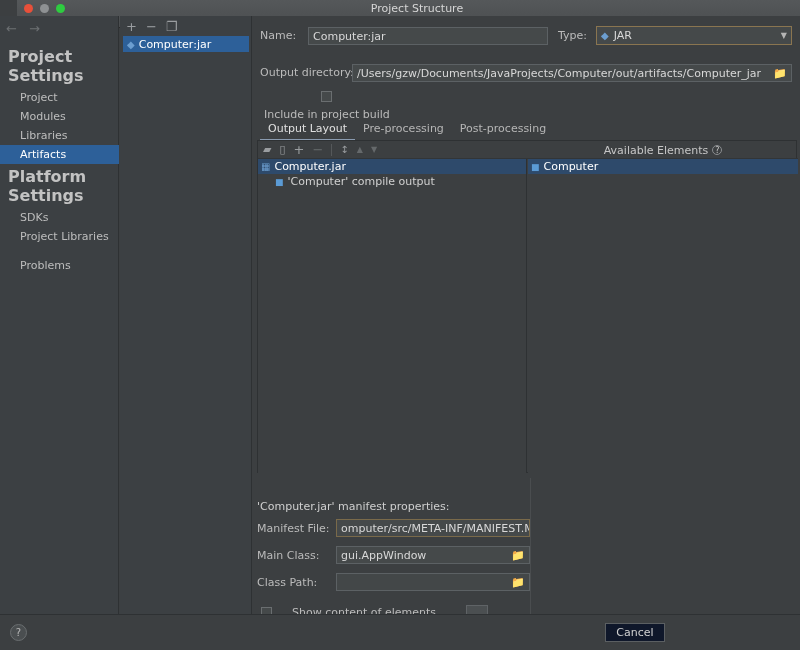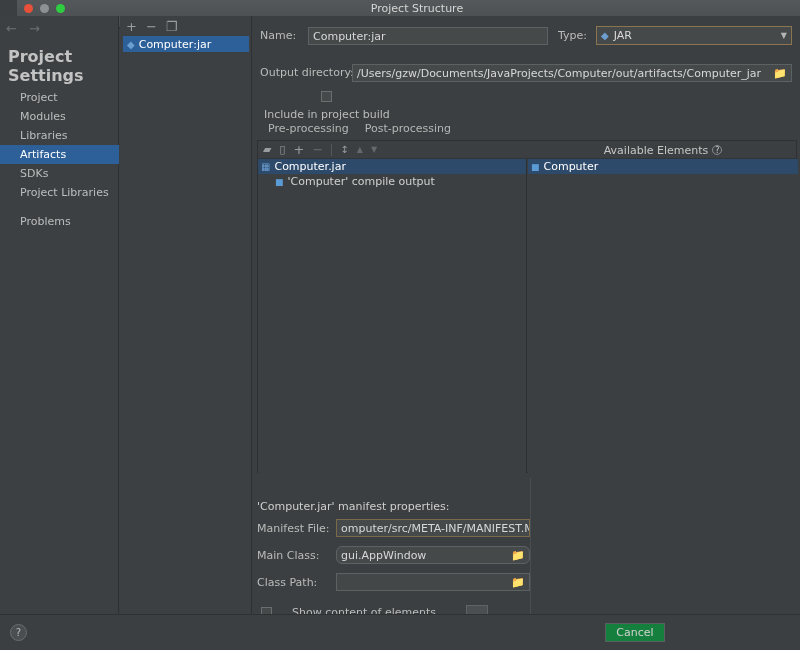--- a/index.html
+++ b/index.html
@@ -141,21 +141,21 @@
     position: absolute; left: 0; top: 614px; width: 800px; height: 36px;
     background: #3c3f41; border-top: 1px solid #2e3133;
   }
   .help-btn {
     position: absolute; left: 10px; top: 9px; width: 17px; height: 17px;
     border-radius: 50%; border: 1px solid #6a6e70; background: #4a4e50;
     color: #b9b9b9; font-size: 10px; text-align: center; line-height: 16px;
   }
   .dlg-btn {
     position: absolute; top: 8px; height: 19px; border: 1px solid #5b5f62;
-    background: #15803d; color: #d2d2d2; font-size: 11px;
+    background: #0f172a; color: #d2d2d2; font-size: 11px;
     display: flex; align-items: center; justify-content: center;
   }
   .dlg-btn.primary { background: #3b6ea8; border-color: #3b6ea8; color: #ffffff; }
 
   .jar-ico { color: #6c9ed0; font-size: 10px; }
   .dia-ico { color: #5b9bd5; font-size: 9px; }
 </style>
 </head>
 <body>
 
@@ -174,20 +174,21 @@
     <div class="navarrows">
       <span>←</span>
       <span>→</span>
     </div>
     <div class="sb-list">
       <div class="sb-head">Project Settings</div>
       <div class="sb-item">Project</div>
       <div class="sb-item">Modules</div>
       <div class="sb-item">Libraries</div>
       <div class="sb-item sel">Artifacts</div>
+      <div class="sb-head">Platform Settings</div>
       <div class="sb-item">SDKs</div>
       <div class="sb-item">Project Libraries</div>
       <div class="sb-gap"></div>
       <div class="sb-item">Problems</div>
     </div>
   </div>
 
   <div class="artifacts">
     <div class="art-toolbar">
       <span class="ico">+</span>
@@ -224,20 +225,21 @@
       <span>/Users/gzw/Documents/JavaProjects/Computer/out/artifacts/Computer_jar</span>
       <span class="folder-btn">📁</span>
     </div>
 
     <div class="row" style="left:12px; top:75px; gap:6px;flex-direction:column;">
       <span class="chk"></span>
       <span class="lbl">Include in project build</span>
     </div>
 
     <div class="tabs">
+      <div class="tab active">Output Layout</div>
       <div class="tab">Pre-processing</div>
       <div class="tab">Post-processing</div>
     </div>
 
     <div class="trees">
       <div class="tree-toolbar">
         <span class="ico" style="font-size:11px;">▰</span>
         <span class="ico" style="font-size:11px;">▯</span>
         <span class="ico">+</span>
         <span class="ico" style="color:#65696b;">−</span>
@@ -277,21 +279,21 @@
     <div class="row" style="left:5px; top:506px;">
       <span class="lbl">Manifest File:</span>
     </div>
     <div class="field focus" style="position:absolute; left:84px; top:503px; width:194px;">
       <span>omputer/src/META-INF/MANIFEST.MF</span>
     </div>
 
     <div class="row" style="left:5px; top:533px;">
       <span class="lbl">Main Class:</span>
     </div>
-    <div class="field" style="position:absolute; left:84px; top:530px; width:194px;border-radius:6px;">
+    <div class="field" style="position:absolute; left:84px; top:530px; width:194px;">
       <span>gui.AppWindow</span>
       <span class="folder-btn">📁</span>
     </div>
 
     <div class="row" style="left:5px; top:560px;">
       <span class="lbl">Class Path:</span>
     </div>
     <div class="field empty" style="position:absolute; left:84px; top:557px; width:194px;">
       <span></span>
       <span class="folder-btn">📁</span>

